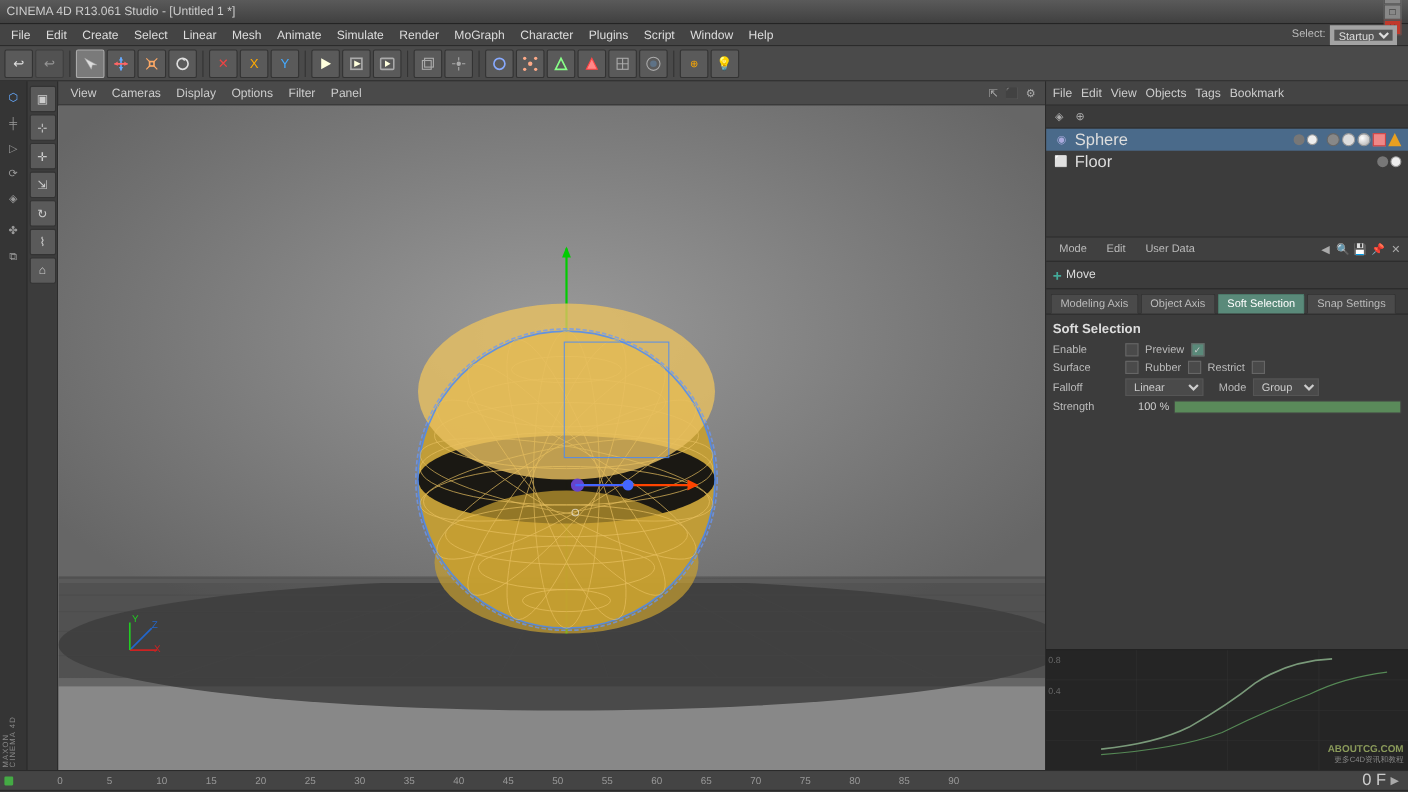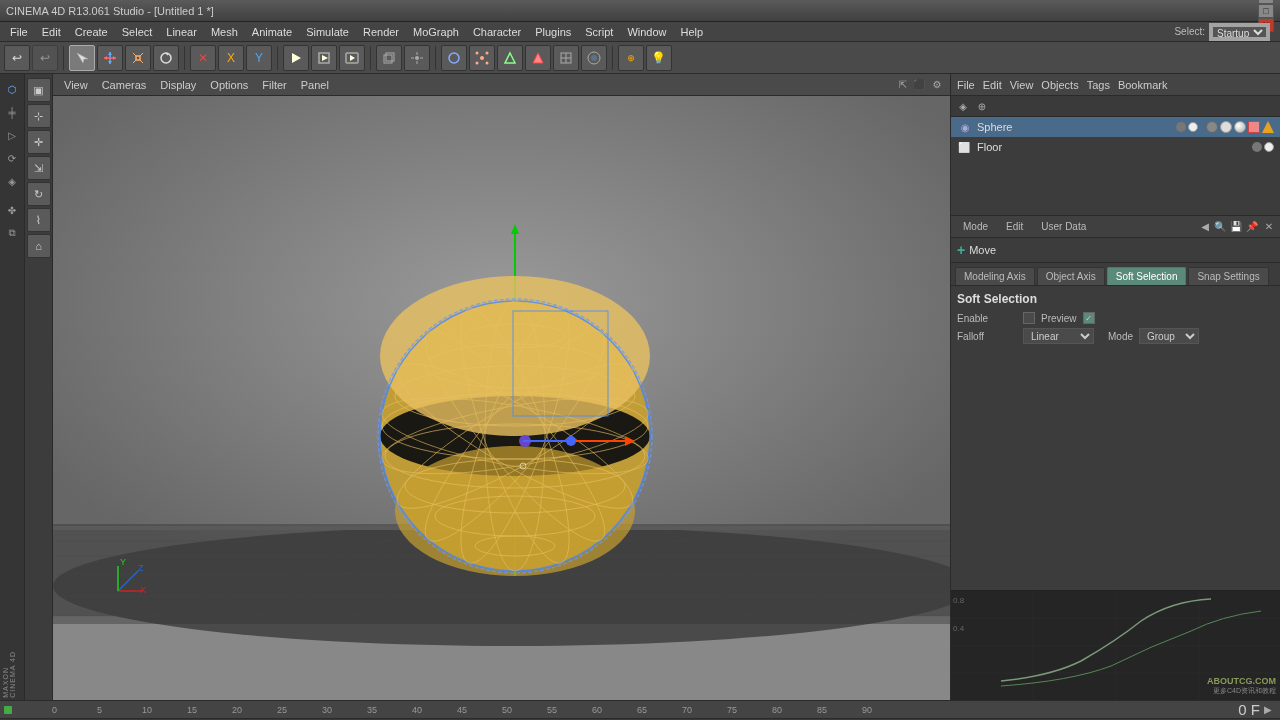--- a/index.html
+++ b/index.html
@@ -178,21 +178,21 @@
     .obj-row {
       height: 20px;
       display: flex;
       align-items: center;
       padding: 0 6px;
       gap: 4px;
       cursor: pointer;
     }
     .obj-row.selected { background: #4a6a8a; }
     .obj-icon { width: 16px; height: 16px; display: flex; align-items: center; justify-content: center; font-size: 10px; }
-    .obj-name { font-size: 11px; color: #ddd; flex: 1; }
+    .obj-name { font-size: 15px; color: #ddd; flex: 1; }
     .obj-dots { display: flex; gap: 2px; margin-left: auto; }
     .obj-dot { width: 10px; height: 10px; border-radius: 50%; }
     .dot-gray { background: #777; }
     .dot-white { background: #eee; border: 1px solid #999; }
 
     
     #mode-area {
       flex: 1;
       display: flex;
       flex-direction: column;
@@ -809,36 +809,53 @@
       <div id="soft-selection">
         <div class="ss-title">Soft Selection</div>
 
         <div class="ss-row">
           <span class="ss-label">Enable</span>
           <div class="ss-checkbox"></div>
           <span class="ss-text">Preview</span>
           <div class="ss-checkbox checked">✓</div>
         </div>
 
+        <div class="ss-row">
+          <span class="ss-label">Surface</span>
+          <div class="ss-checkbox"></div>
+          <span class="ss-text">Rubber</span>
+          <div class="ss-checkbox"></div>
+          <span class="ss-text">Restrict</span>
+          <div class="ss-checkbox"></div>
+        </div>
 
         <div class="ss-row">
           <span class="ss-label">Falloff</span>
           <select class="ss-select">
             <option>Linear</option>
             <option>Ease-In</option>
             <option>Ease-Out</option>
           </select>
           <span class="ss-text" style="margin-left:8px;">Mode</span>
           <select class="ss-select">
             <option>Group</option>
             <option>Radius</option>
           </select>
         </div>
 
 
+        <div class="ss-row">
+          <span class="ss-label">Strength</span>
+          <div class="ss-slider-container">
+            <span class="ss-value">100 %</span>
+            <div class="ss-bar">
+              <div class="ss-bar-fill full" style="background:#5a8a5a;"></div>
+            </div>
+          </div>
+        </div>
 
       </div>
 
       <div id="rp-graph">
         <svg width="330" height="110" xmlns="http://www.w3.org/2000/svg">
 
           <rect width="330" height="110" fill="#252525"></rect>
 
           <g stroke="#333" stroke-width="0.5">
             <line x1="0" y1="27" x2="330" y2="27"></line>

